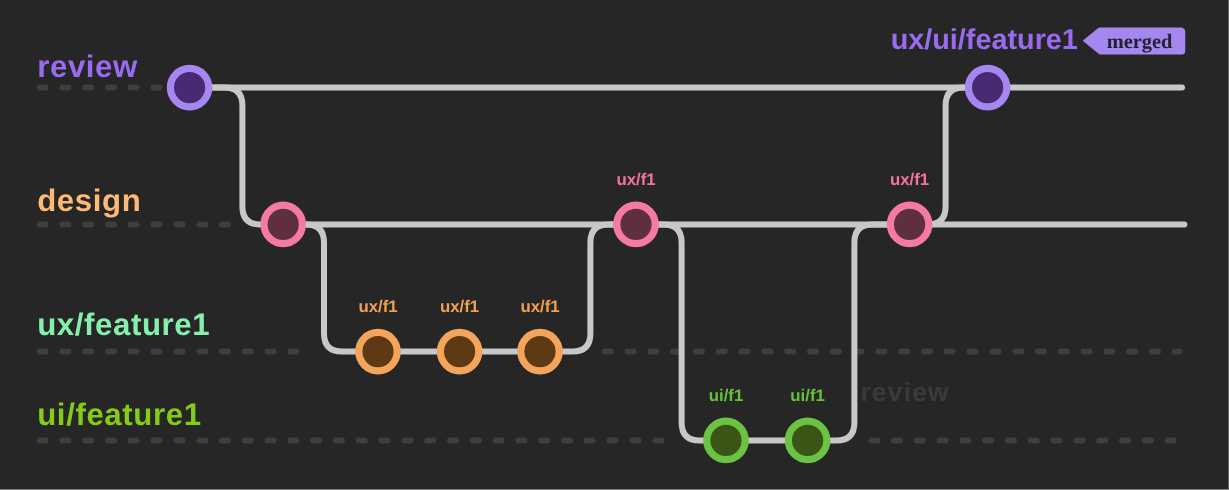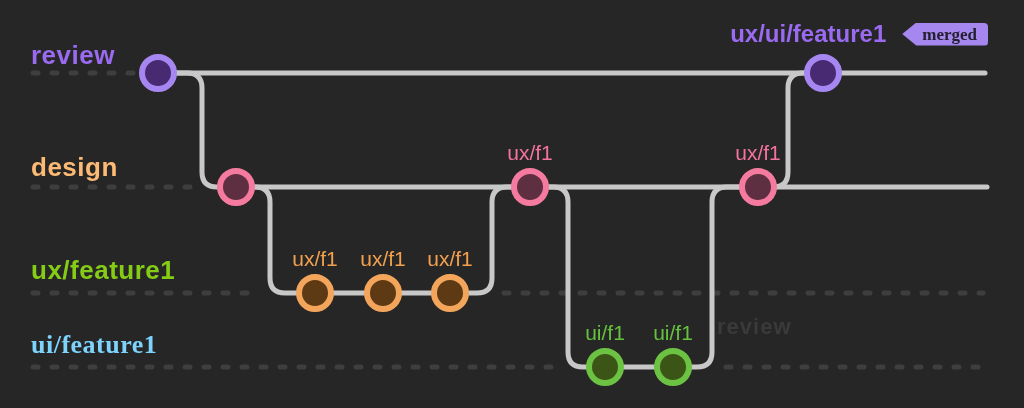--- a/index.html
+++ b/index.html
@@ -32,33 +32,33 @@
   .commit{
     position:absolute;
     width:26px;height:26px;
     border:6px solid #fff;
     border-radius:50%;
     box-sizing:content-box;
   }
   .commit-label{
     position:absolute;
     transform:translateX(-50%);
-    font-size:21px;
-    font-weight:normal;
+    font-size:14px;
+    font-weight:bold;
     line-height:1;
     white-space:nowrap;
   }
   .annotation{
     position:absolute;
     top:22px;
     right:36px;
     height:24px;
     display:flex;
     align-items:center;
-    gap:16px;
+    gap:4px;
   }
   .annotation-text{
     font-size:24px;
     font-weight:bold;
     line-height:1;
     white-space:nowrap;
   }
   .merged-badge{
     height:23px;
     display:flex;
@@ -115,21 +115,21 @@
       <div class="commit-label" style="left: 605px; top: 322px; color: rgb(100, 194, 60);">ui/f1</div>
       <div class="commit" style="left: 654px; top: 348px; border-color: rgb(108, 194, 66); background: rgb(59, 85, 23);"></div>
       <div class="commit-label" style="left: 673px; top: 322px; color: rgb(100, 194, 60);">ui/f1</div>
       <div class="commit" style="left: 739px; top: 168px; border-color: rgb(245, 122, 159); background: rgb(94, 46, 65);"></div>
       <div class="commit-label" style="left: 758px; top: 142px; color: rgb(244, 115, 158);">ux/f1</div>
       <div class="commit" style="left: 804px; top: 54px; border-color: rgb(166, 135, 242); background: rgb(72, 42, 114);"></div>
     </div>
 
   <div class="branch-label" style="top: 42px; color: rgb(154, 106, 240);">review</div>
   <div class="branch-label" style="top: 154px; color: #fdba74;">design</div>
-  <div class="branch-label" style="top: 257px; color: #84cc16;">ux/feature1</div>
-  <div class="branch-label" style="top: 332px; color: #7dd3fc; font-family: Liberation Serif, serif;">ui/feature1</div>
+  <div class="branch-label" style="top: 257px; color: #86efac;">ux/feature1</div>
+  <div class="branch-label" style="top: 332px; color: #84cc16;">ui/feature1</div>
 
   <div class="annotation">
     <span class="annotation-text" style="color: rgb(154, 106, 240);">ux/ui/feature1</span>
     <span class="merged-badge" style="color: rgb(36, 32, 49); background: rgb(166, 135, 240); font-family: Liberation Serif, serif;">merged</span>
   </div>
 
 </div>
 
 </body></html>

